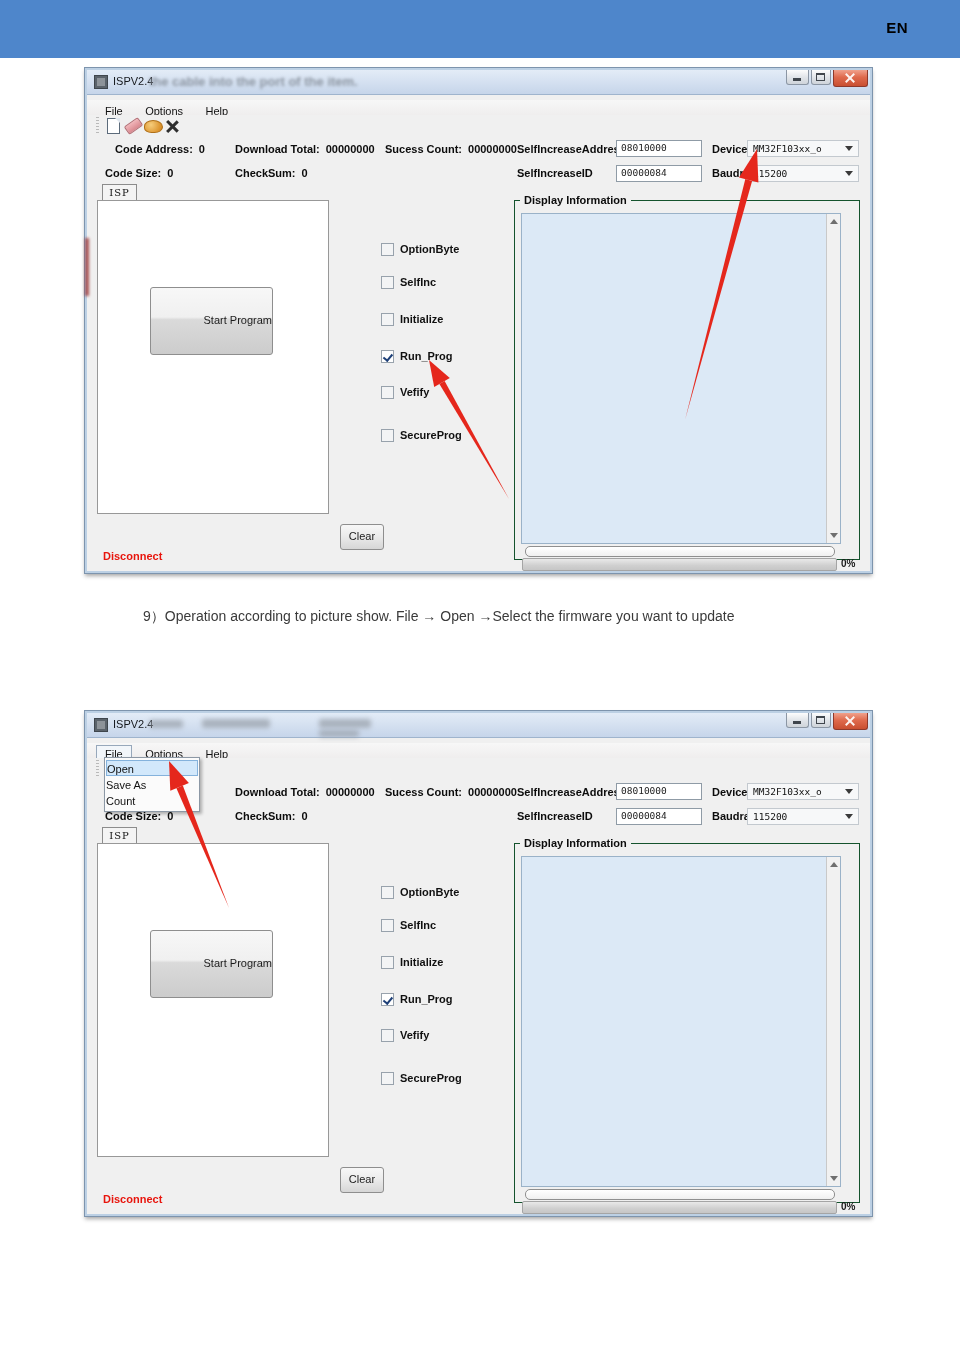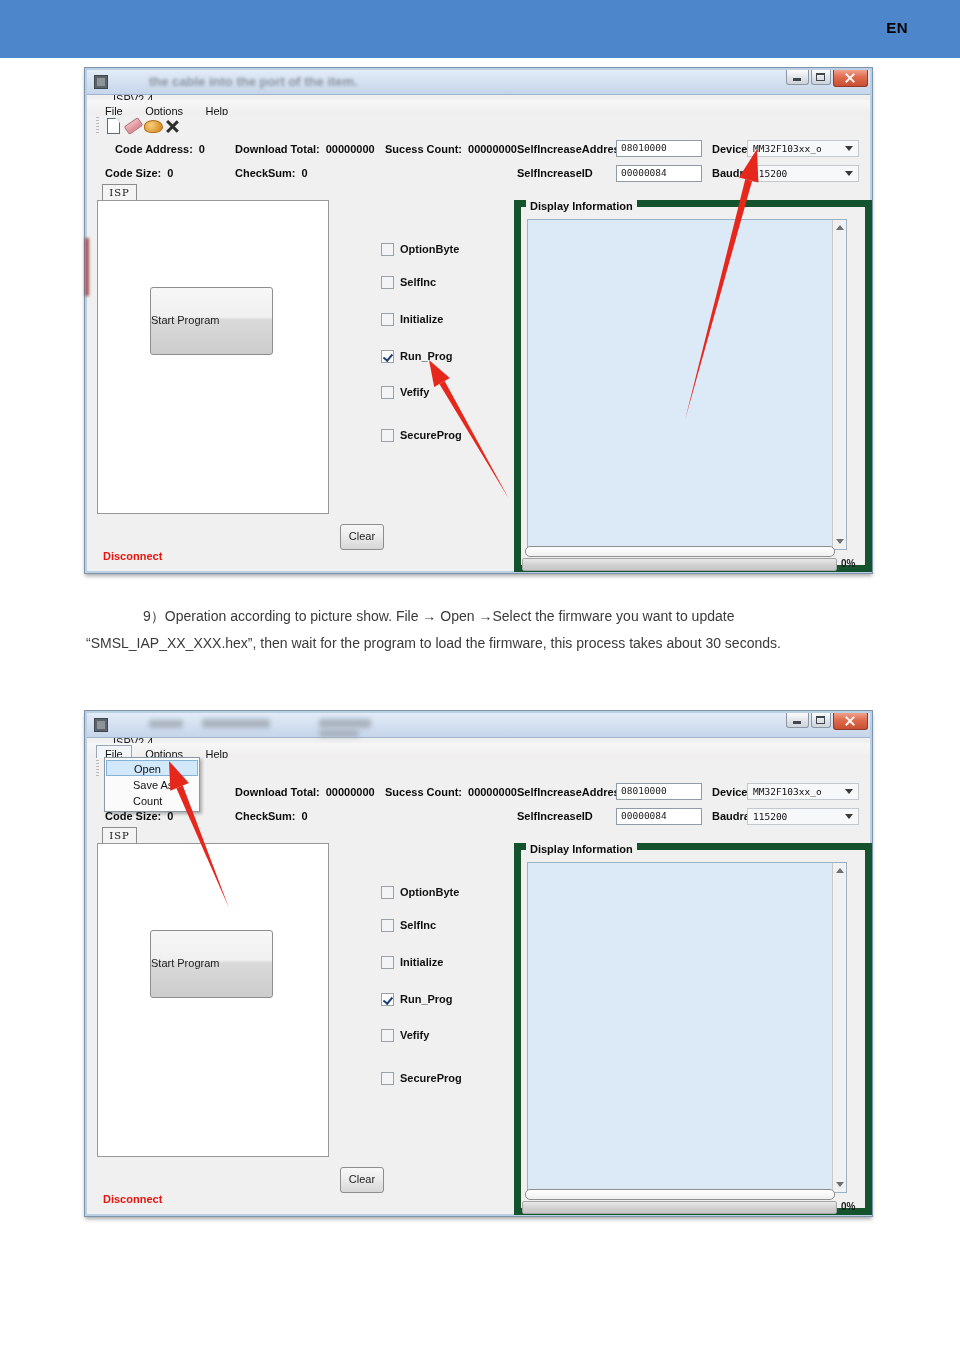--- a/index.html
+++ b/index.html
@@ -14,21 +14,21 @@
   .instr{position:absolute;left:86px;top:603px;width:765px;font-size:14px;color:#3a3a3a;line-height:27px;}
   .instr .l1{text-indent:57px;}
 
   
   .win{position:absolute;left:85px;width:783px;height:501px;background:#f0f0f0;
        border:2px solid #bcd0e4;outline:1px solid #7d94ad;box-shadow:0 3px 4px rgba(60,60,60,.45);}
   .titlebar{position:absolute;left:0;top:0;right:0;height:24px;
        background:linear-gradient(#e3ecf7,#c6d5ea);border-bottom:1px solid #9fb4cd;}
   .app-icon{position:absolute;left:7px;top:5px;width:12px;height:12px;background:#8d9399;
        border:1px solid #3f464d;box-shadow:inset 0 0 0 2px #5b636b;}
-  .title-text{position:absolute;left:26px;top:23px;font-size:11px;color:#15181c;}
+  .title-text{position:absolute;left:26px;top:5px;font-size:11px;color:#15181c;}
   .ghost-text{position:absolute;left:62px;top:4px;font-size:13px;font-weight:bold;color:#8d96a2;
        filter:blur(1.4px);white-space:nowrap;}
   .ghost-blob{position:absolute;background:#9aa2ac;filter:blur(2.5px);opacity:.75;border-radius:2px;}
 
   .winbtns{position:absolute;top:0;right:2px;display:flex;align-items:flex-start;}
   .wbtn{border:1px solid #8b96a4;border-top:none;border-radius:0 0 3px 3px;
         background:linear-gradient(#fdfdfd,#dfe3e8 55%,#cfd4da);height:14px;margin-left:2px;position:relative;}
   .wbtn.min{width:21px;} .wbtn.max{width:18px;}
   .wbtn.close{width:33px;height:16px;border-color:#8e392b;
         background:linear-gradient(#f0a18c,#df6a4d 45%,#c94f31);}
@@ -66,51 +66,51 @@
   .combo .cv{position:absolute;left:5px;top:2px;font-family:"DejaVu Sans Mono",monospace;font-size:9.5px;color:#101010;white-space:nowrap;}
   .combo .tri{position:absolute;right:5px;top:5px;width:0;height:0;border-left:4px solid transparent;
         border-right:4px solid transparent;border-top:5px solid #3a3a3a;}
 
   .isp-tab{position:absolute;left:15px;top:114px;width:33px;height:17px;background:#f4f4f4;
         border:1px solid #8c8c8c;border-bottom:none;font-family:"DejaVu Serif",serif;
         font-size:10px;color:#111;text-align:center;line-height:16px;letter-spacing:1px;}
   .isp-panel{position:absolute;left:10px;top:130px;width:230px;height:312px;background:#fff;border:1px solid #989898;}
   .start-btn{position:absolute;left:52px;top:86px;width:121px;height:66px;border:1px solid #8e8e8e;border-radius:3px;
         background:linear-gradient(#f7f7f7 0%,#f0f0f0 44%,#dadada 48%,#cccccc 100%);
-        font-size:11px;color:#1c1c1c;text-align:left;line-height:64px;}
+        font-size:11px;color:#1c1c1c;text-align:right;line-height:64px;}
 
   .cbrow{position:absolute;left:294px;height:14px;}
   .cb{position:absolute;left:0;top:1px;width:11px;height:11px;background:#f3f4f5;border:1px solid #98a2ac;}
   .cb.checked{background:#ffffff;}
   .cb.checked::after{content:"";position:absolute;left:2.5px;top:0.5px;width:3.5px;height:7px;
         border:solid #1d3f77;border-width:0 2px 2px 0;transform:rotate(40deg);}
   .cbl{position:absolute;left:19px;top:1px;font-size:11px;font-weight:bold;color:#101010;white-space:nowrap;}
 
   .clear-btn{position:absolute;left:253px;top:454px;width:42px;height:24px;border:1px solid #8e8e8e;border-radius:3px;
         background:linear-gradient(#f7f7f7,#ececec 45%,#d6d6d6);font-size:11px;color:#1c1c1c;text-align:center;line-height:22px;}
   .status-disc{position:absolute;left:16px;top:480px;font-size:11px;font-weight:bold;color:#e8150d;}
 
-  .disp-group{position:absolute;left:427px;top:130px;width:344px;height:358px;border:7px solid #14532d;}
+  .disp-group{position:absolute;left:427px;top:130px;width:344px;height:358px;border:1px solid #14532d;}
   .disp-label{position:absolute;left:5px;top:-7px;background:#f0f0f0;padding:0 4px;font-size:11px;font-weight:bold;color:#0c0c0c;}
   .disp-area{position:absolute;left:6px;top:12px;width:318px;height:329px;background:#dcE9f6;border:1px solid #9ab2c8;background:#dce9f6;}
   .vscroll{position:absolute;right:0;top:0;width:13px;height:100%;background:#f1f1f1;border-left:1px solid #c9c9c9;}
   .varrow{position:absolute;left:3px;width:0;height:0;border-left:4px solid transparent;border-right:4px solid transparent;}
   .varrow.up{top:5px;border-bottom:5px solid #6f6f6f;}
   .varrow.down{bottom:5px;border-top:5px solid #6f6f6f;}
 
   .pbar-white{position:absolute;left:438px;top:476px;width:308px;height:9px;border:1px solid #8f8f8f;border-radius:5px;
         background:linear-gradient(#ffffff,#f0f0f0);}
   .pbar-gray{position:absolute;left:435px;top:488px;width:313px;height:11px;border:1px solid #a5a5a5;border-radius:2px;
         background:linear-gradient(#e9e9e9,#cfcfcf 60%,#c6c6c6);}
   .pct{position:absolute;left:754px;top:488px;font-size:10px;font-weight:bold;color:#1a1a1a;}
 
   
   .dropdown{position:absolute;left:17px;top:44px;width:94px;height:53px;background:#fbfbfb;
         border:1px solid #8c98a5;box-shadow:2px 2px 3px rgba(0,0,0,.28);z-index:30;}
-  .dd-item{position:absolute;left:1px;right:1px;height:16px;font-size:11px;color:#111;padding-left:27px;line-height:16px;}
+  .dd-item{position:absolute;left:1px;right:1px;height:16px;font-size:11px;color:#111;line-height:16px;}
   .dd-item.hl{background:#d2e8fb;border:1px solid #84b2dc;left:1px;right:1px;height:14px;}
   .red-smudge{position:absolute;left:-2px;top:168px;width:4px;height:58px;background:#9c3434;filter:blur(1.6px);opacity:.85;}
 
   .arrow-layer{position:absolute;left:0;top:0;width:960px;height:1357px;pointer-events:none;z-index:60;}
 </style>
 </head>
 <body>
 
 <div class="page-header">
   <span class="lang-label">EN</span>
@@ -323,21 +323,20 @@
       </div>
     </div>
   </div>
   <div class="pbar-white"></div>
   <div class="pbar-gray"></div>
   <div class="pct">0%</div>
 </div>
 
 <div class="instr">
   <div class="l1">9）Operation according to picture show. File → Open →Select the firmware you want to update</div>
-  <div class="l2">“SMSL_IAP_XX_XXX.hex”, then wait for the program to load the firmware, this process takes about 30 seconds.</div>
 </div>
 
 <svg class="arrow-layer" viewBox="0 0 960 1357">
   <g fill="#e5271c">
     <polygon points="685,420 752.1,180.9 745.3,179.1"></polygon>
     <polygon points="757,149 758.4,182.6 739.0,177.4"></polygon>
   </g>
   <g fill="#e5271c">
     <polygon points="509,499 444.6,381.0 439.4,384.0"></polygon>
     <polygon points="429,360 449.8,378.0 434.2,387.0"></polygon>

